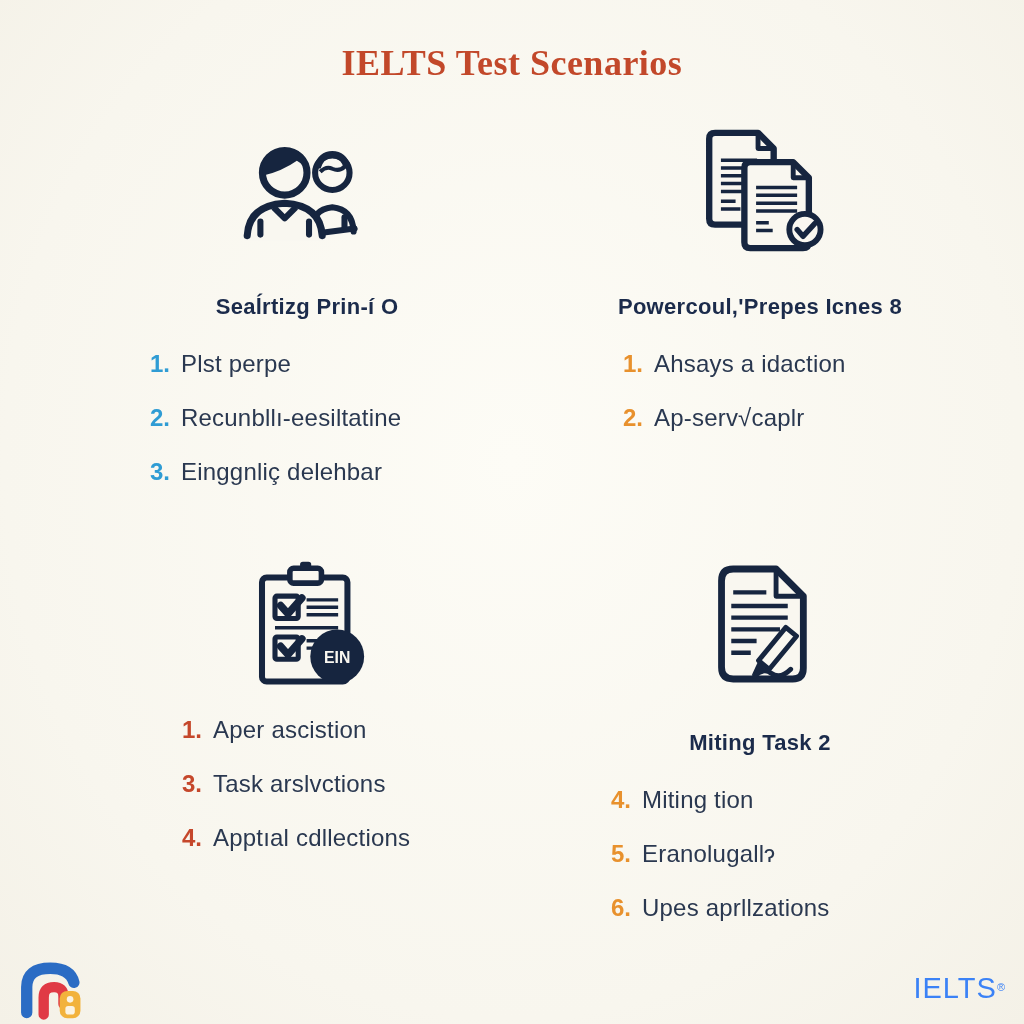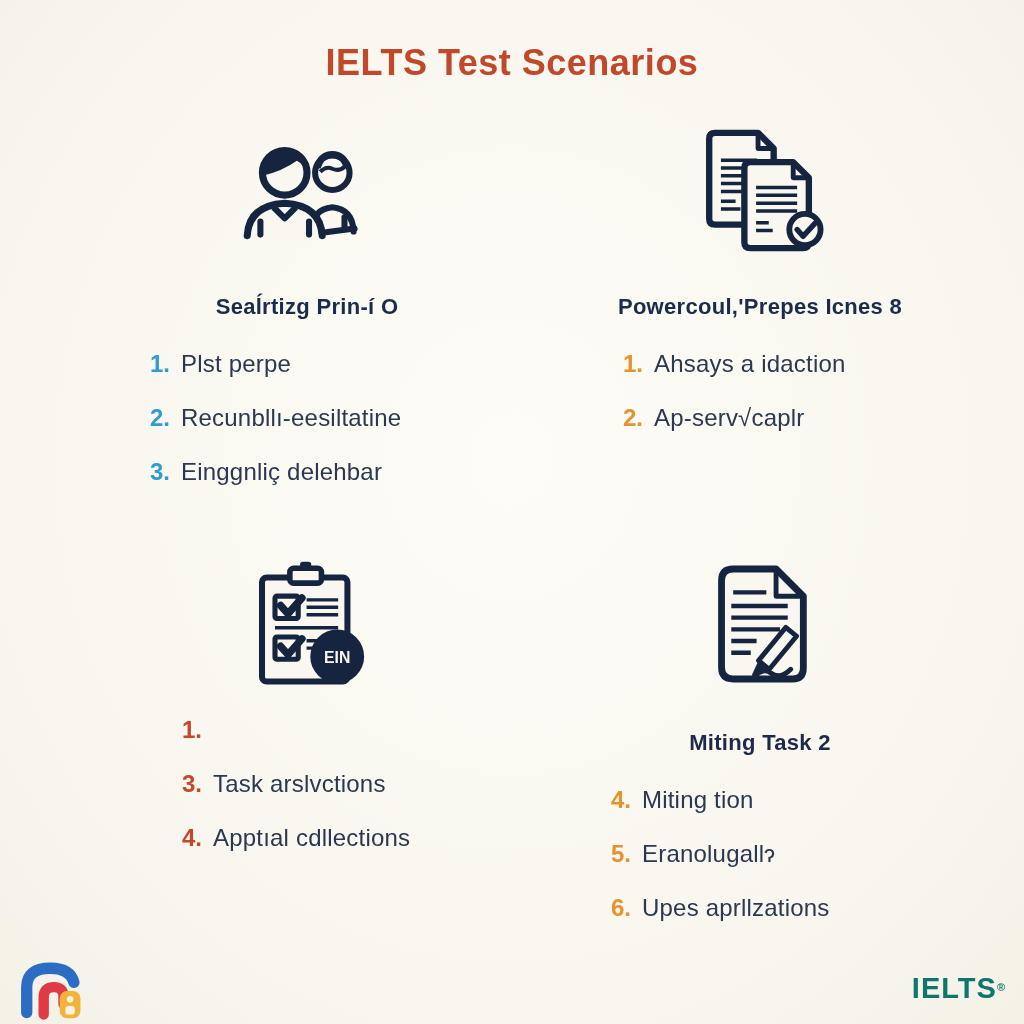--- a/index.html
+++ b/index.html
@@ -3,21 +3,21 @@
 <meta charset="utf-8">
 <style>
   html,body{margin:0;padding:0;}
   body{
     width:1024px;height:1024px;position:relative;overflow:hidden;
     background:radial-gradient(ellipse at 50% 45%, #FDFCF6 0%, #F8F6EE 70%, #F4F1E7 100%);
     font-family:"Liberation Sans", sans-serif;
   }
   .page-title{
     position:absolute;top:42px;left:0;width:100%;text-align:center;
-    font-size:36px;font-weight:bold;letter-spacing:.5px;color:#C2482A;
+    font-size:36px;font-weight:bold;letter-spacing:.5px;color:#C2482A;font-family:Liberation Serif, serif;
   }
   .quadrant{position:absolute;width:430px;}
   #q0{left:92px;top:122px;}
   #q1{left:545px;top:122px;}
   #q2{left:92px;top:558px;}
   #q3{left:545px;top:558px;}
   .icon-wrap{height:132px;display:flex;justify-content:center;align-items:center;}
   .q-heading{
     margin:36px 0 0 0;text-align:center;font-size:22px;line-height:34px;
     font-weight:bold;color:#1B2B4B;letter-spacing:.3px;
@@ -26,21 +26,21 @@
   #q0 .q-list{padding-left:58px;}
   #q1 .q-list{padding-left:78px;}
   #q2 .q-list{padding-left:90px;}
   #q3 .q-list{padding-left:66px;}
   .q-item{display:flex;align-items:baseline;font-size:24px;line-height:34px;margin-bottom:20px;color:#2A3850;}
   .q-item .num{font-weight:bold;margin-right:11px;}
   .q-item .txt{letter-spacing:.2px;}
   .footer-logo{position:absolute;left:14px;top:956px;}
   .brand-wordmark{
     position:absolute;right:18px;top:972px;
-    font-size:29px;font-weight:bold;color:#0f766e;letter-spacing:1px;
+    font-size:29px;font-weight:normal;color:#3b82f6;letter-spacing:1px;
   }
   .brand-wordmark sup{font-size:11px;vertical-align:top;line-height:30px;}
   svg{display:block;}
 </style>
 </head>
 <body>
 
 <div class="page-title">IELTS Test Scenarios</div>
 
 <div class="quadrant" id="q0">
@@ -131,20 +131,21 @@
         <path d="M36 94 l8 9 l15 -17" stroke-width="8" stroke-linecap="round" stroke-linejoin="round"></path>
         <path d="M64 88 h18 M64 96 h13" stroke-width="3.6"></path>
       </g>
       <circle cx="97" cy="105" r="29" fill="#16253F"></circle>
       <text x="97" y="112" text-anchor="middle" font-family="Liberation Sans, sans-serif" font-size="17" font-weight="bold" fill="#F9F7F0">EIN</text>
     </svg>
   </div>
   <div class="q-list">
     <div class="q-item">
       <span class="num" style="color: rgb(197, 71, 43);">1.</span>
+      <span class="txt">Aper ascistion</span>
     </div>
     <div class="q-item">
       <span class="num" style="color: rgb(197, 71, 43);">3.</span>
       <span class="txt">Task arslvctions</span>
     </div>
     <div class="q-item">
       <span class="num" style="color: rgb(197, 71, 43);">4.</span>
       <span class="txt">Apptıal cdllections</span>
     </div>
   </div>

